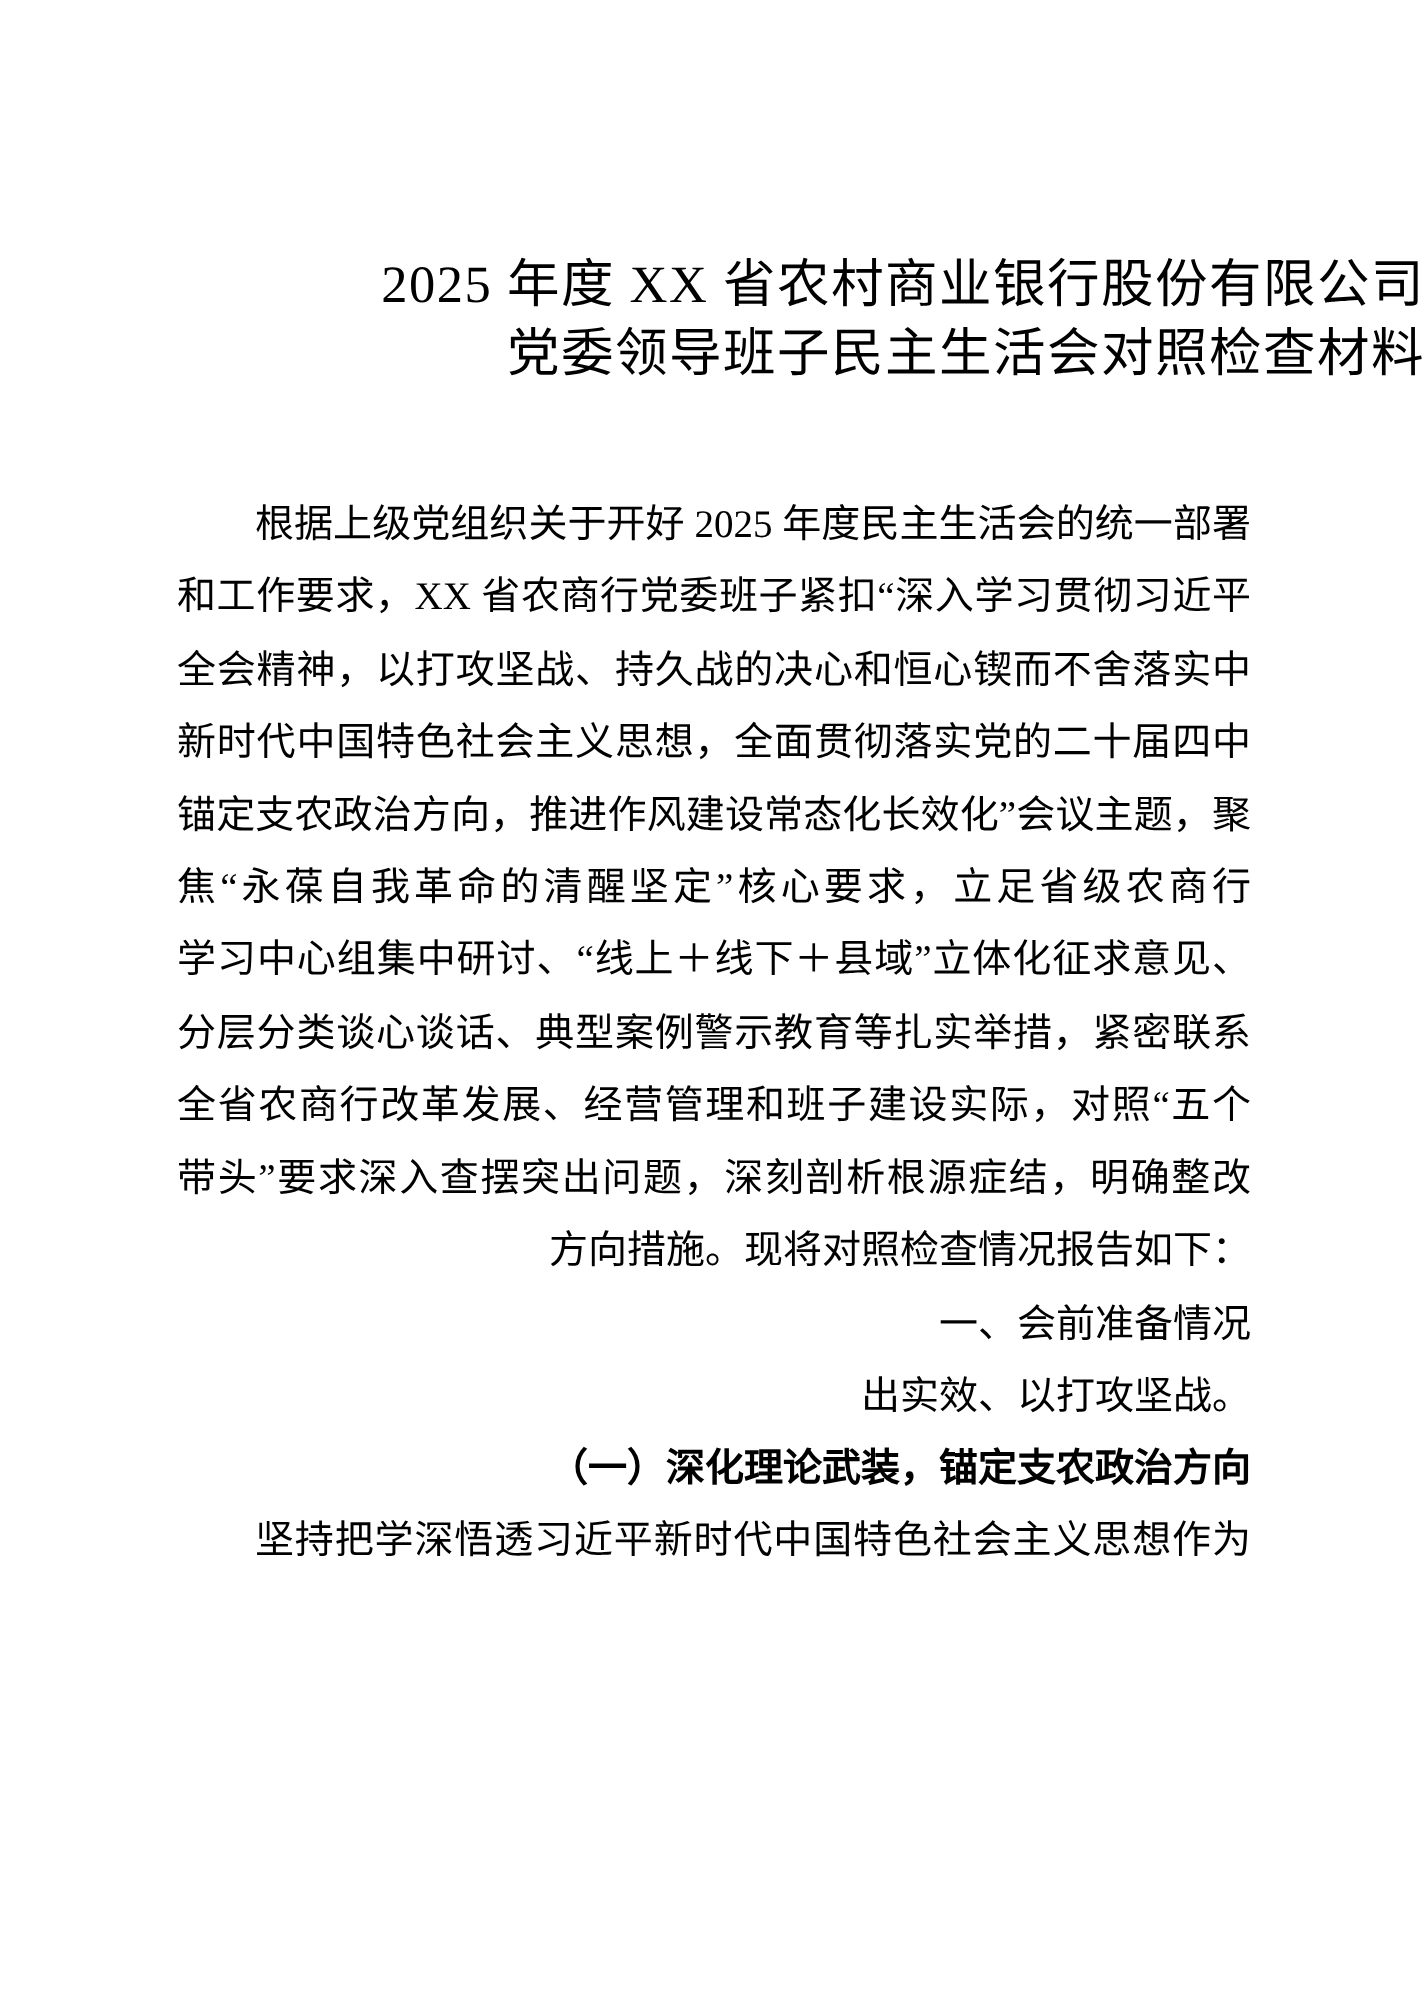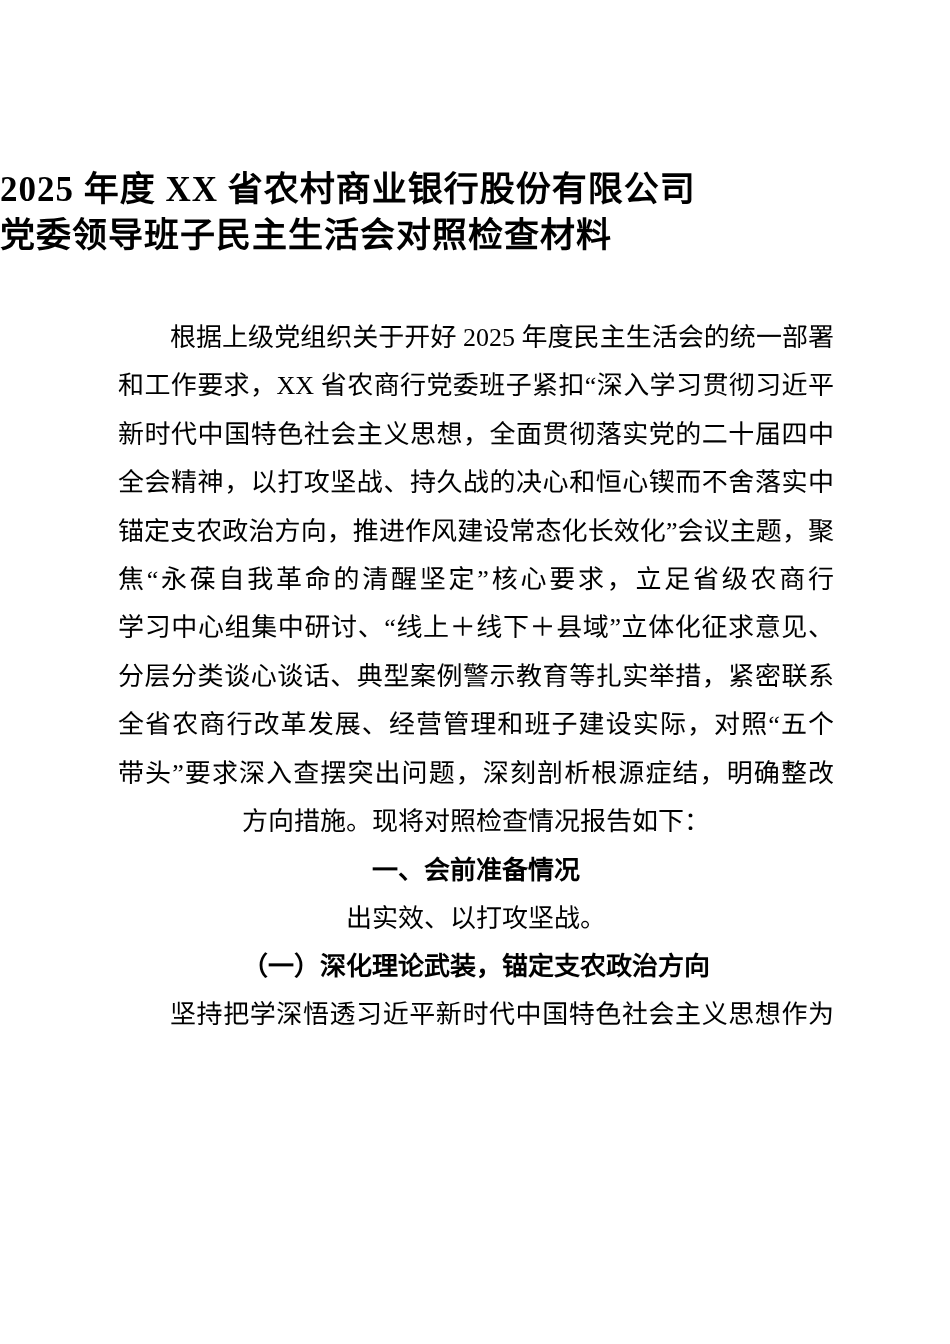--- a/index.html
+++ b/index.html
@@ -14,73 +14,73 @@
     background: #ffffff;
     overflow: hidden;
     color: #000000;
     font-family: "Liberation Serif", "DejaVu Serif", serif;
   }
   .doc-title {
     position: absolute;
     top: 167px;
     left: 0;
     right: 0;
-    text-align: left;
+    text-align: right;
     font-family: "Liberation Serif", "DejaVu Serif", serif;
-    font-weight: bold;
+    font-weight: normal;
     font-size: 35px;
     line-height: 46px;
     letter-spacing: 1px;
     color: #000000;
   }
   .doc-body {
     position: absolute;
     left: 118px;
-    top: 314px;
+    top: 326px;
     width: 716px;
     font-size: 26px;
     line-height: 48.4px;
     color: #000000;
   }
   .line {
     height: 48.4px;
-    text-align: center;
+    text-align: right;
     white-space: nowrap;
   }
   .line.fill {
     white-space: normal;
     text-align: justify;
     text-align-last: justify;
     text-justify: inter-character;
   }
   .line.indent {
     text-indent: 52px;
   }
   .line.h1 {
     font-family: "Liberation Sans", "DejaVu Sans", sans-serif;
-    font-weight: bold;
+    font-weight: normal;
   }
   .line.h2 {
     font-weight: bold;
   }
 </style>
 </head>
 <body>
 
 <div class="page">
   <div class="doc-title">
     <div>2025 年度 XX 省农村商业银行股份有限公司</div>
     <div>党委领导班子民主生活会对照检查材料</div>
   </div>
 
   <div class="doc-body">
       <div class="line fill indent">根据上级党组织关于开好 2025 年度民主生活会的统一部署</div>
       <div class="line fill">和工作要求，XX 省农商行党委班子紧扣“深入学习贯彻习近平</div>
+      <div class="line fill">全会精神，以打攻坚战、持久战的决心和恒心锲而不舍落实中</div>
       <div class="line fill">新时代中国特色社会主义思想，全面贯彻落实党的二十届四中</div>
-      <div class="line fill">全会精神，以打攻坚战、持久战的决心和恒心锲而不舍落实中</div>
       <div class="line fill">锚定支农政治方向，推进作风建设常态化长效化”会议主题，聚</div>
       <div class="line fill">焦“永葆自我革命的清醒坚定”核心要求，立足省级农商行</div>
       <div class="line fill">学习中心组集中研讨、“线上＋线下＋县域”立体化征求意见、</div>
       <div class="line fill">分层分类谈心谈话、典型案例警示教育等扎实举措，紧密联系</div>
       <div class="line fill">全省农商行改革发展、经营管理和班子建设实际，对照“五个</div>
       <div class="line fill">带头”要求深入查摆突出问题，深刻剖析根源症结，明确整改</div>
       <div class="line">方向措施。现将对照检查情况报告如下：</div>
       <div class="line h1">一、会前准备情况</div>
       <div class="line">出实效、以打攻坚战。</div>
       <div class="line h2">（一）深化理论武装，锚定支农政治方向</div>

